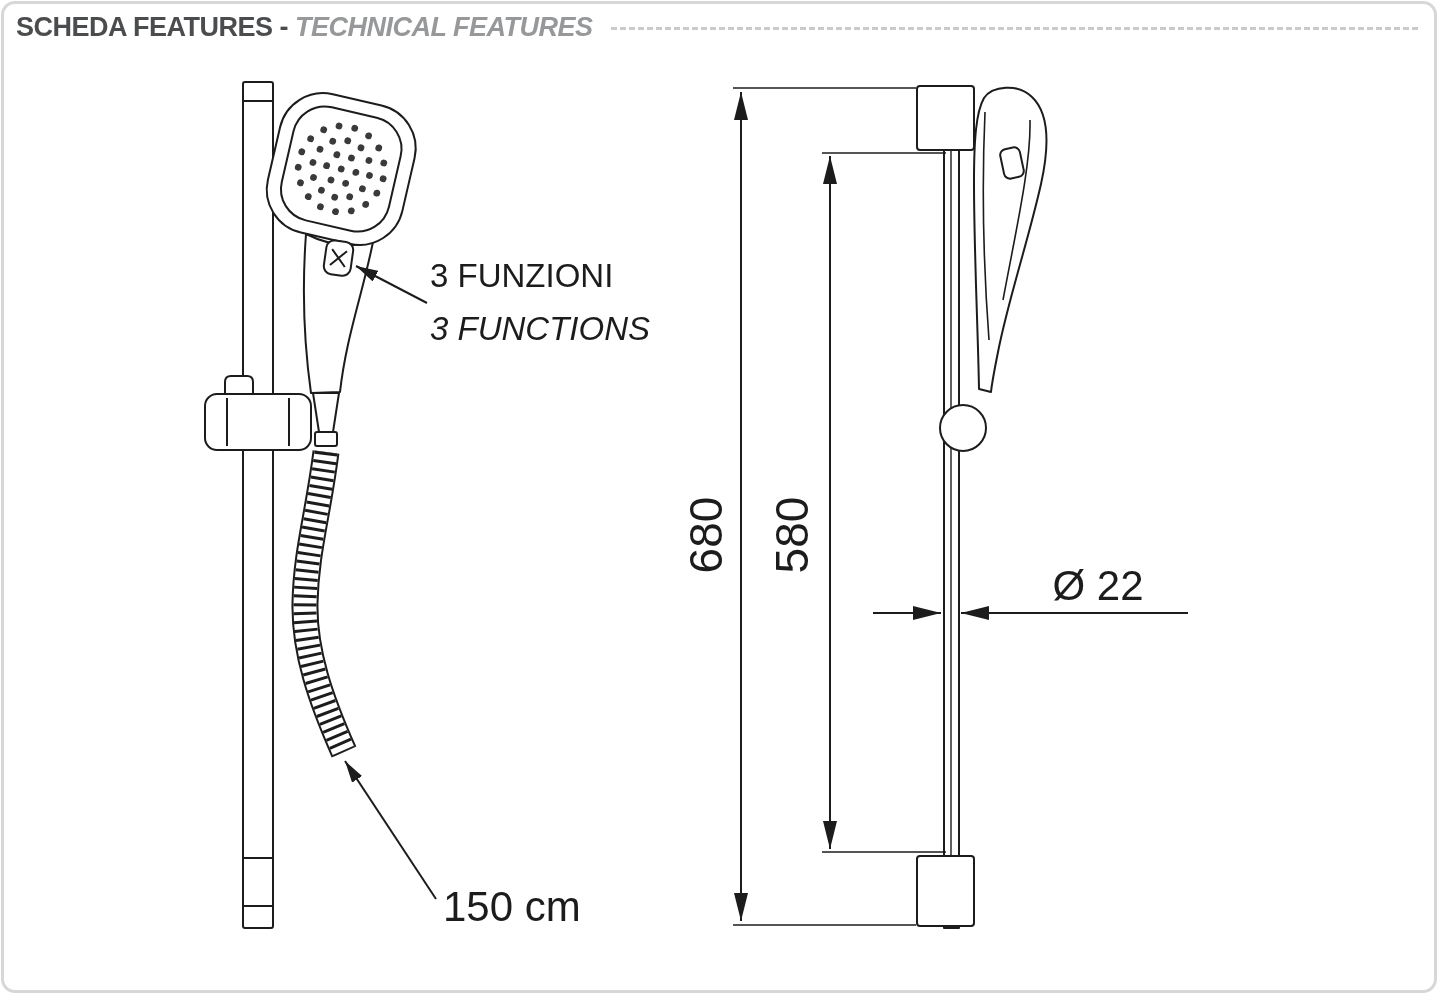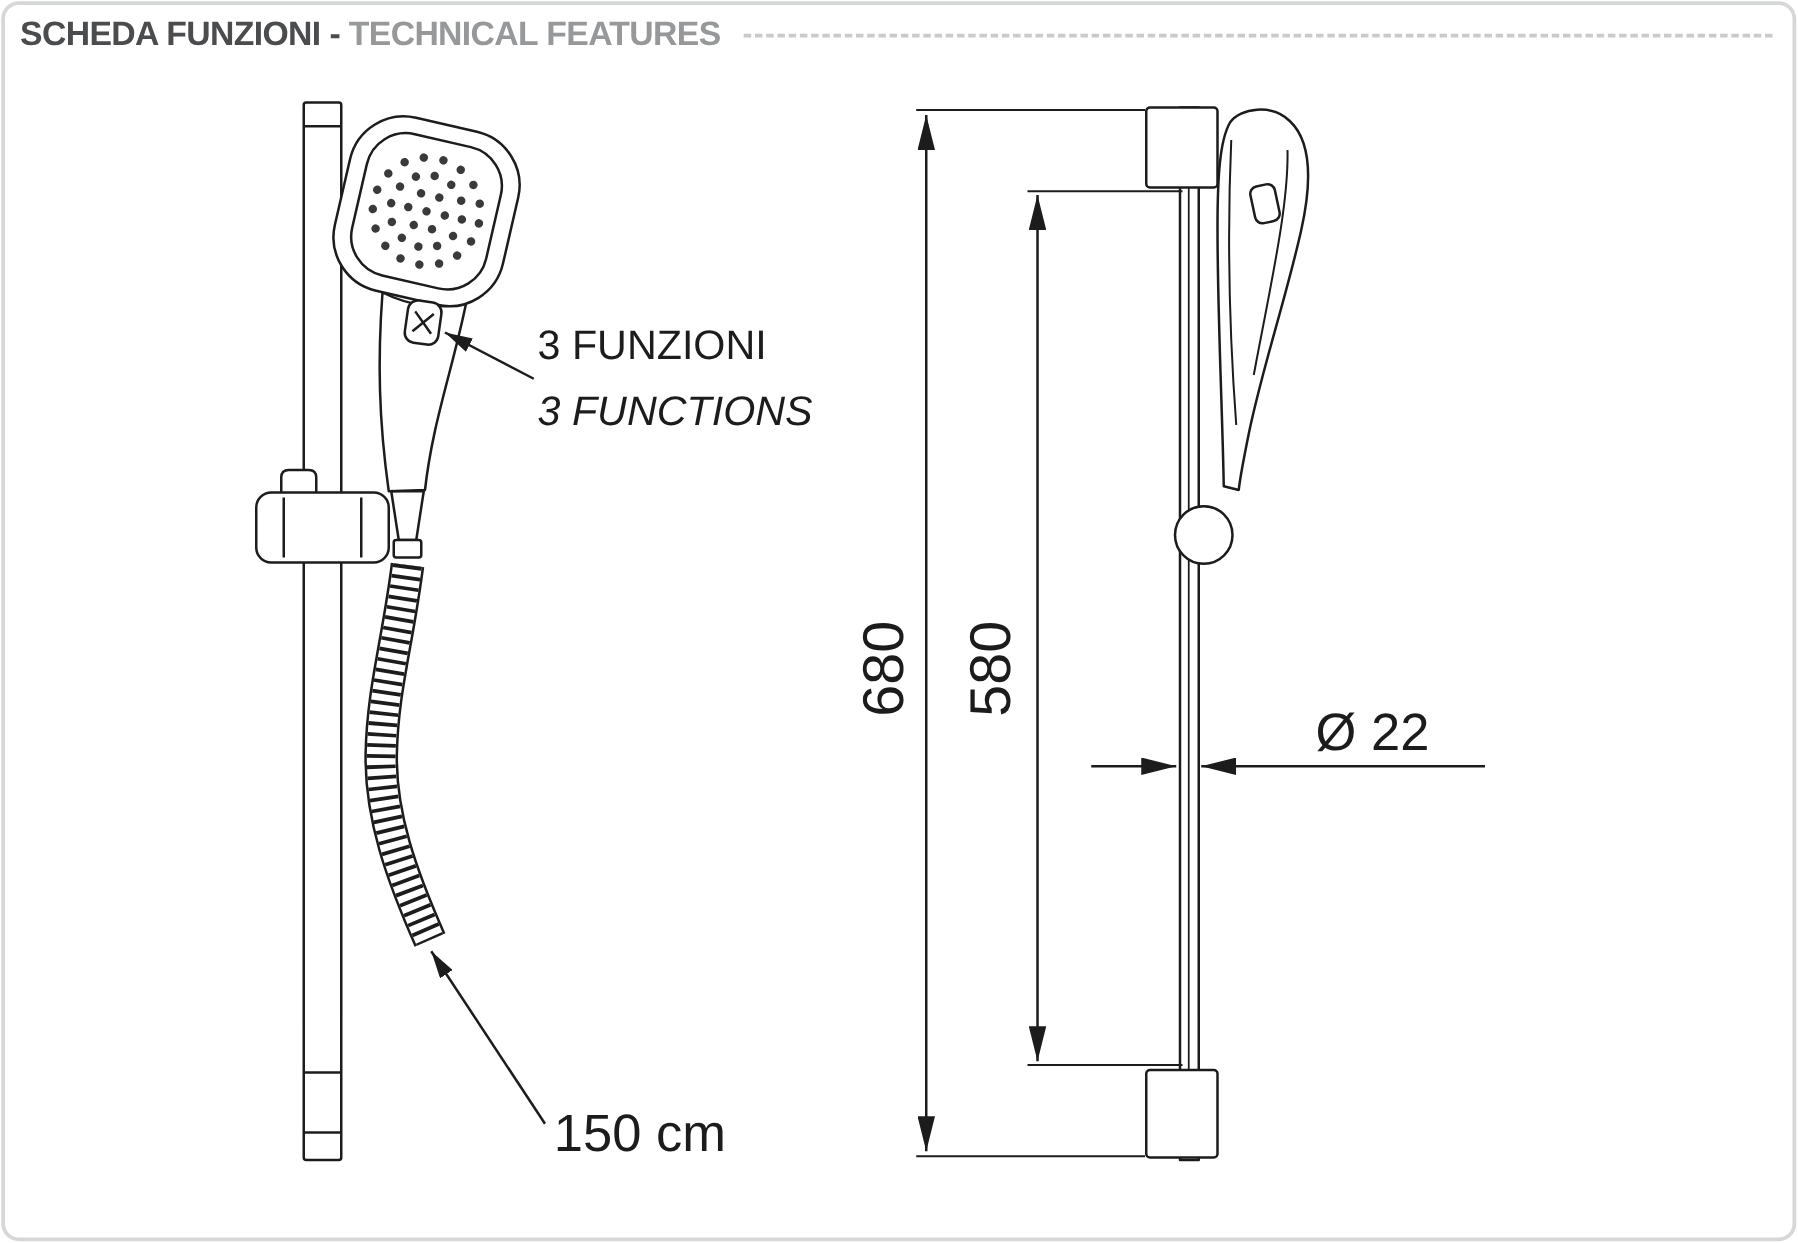--- a/index.html
+++ b/index.html
@@ -24,39 +24,39 @@
   }
   h1 {
     margin: 0;
     font-size: 27px;
     font-weight: bold;
     letter-spacing: -0.5px;
     color: #4b4c4e;
     white-space: nowrap;
   }
   .sep { margin: 0 7px 0 7px; color: #4b4c4e; }
-  .subtitle { color: #96989a; }
+  .subtitle { color: #96989a; font-style: italic; }
   .rule {
     flex: 1;
     height: 0;
     border-top: 3px dashed #c9cacb;
     margin-left: 18px;
     margin-top: 2px;
   }
   svg.drawing { position: absolute; inset: 0; z-index: 1; }
   text { fill: #1c1c1c; stroke: none; }
 </style>
 </head>
 <body>
 
 <div class="frame"></div>
 
 <header>
   <h1>
-    <span>SCHEDA FUNZIONI</span><span class="sep">-</span><span class="subtitle">TECHNICAL FEATURES</span>
+    <span>SCHEDA FEATURES</span><span class="sep">-</span><span class="subtitle">TECHNICAL FEATURES</span>
   </h1>
   <div class="rule"></div>
 </header>
 
 <svg class="drawing" viewBox="0 0 1438 994" xmlns="http://www.w3.org/2000/svg" xmlns:xlink="http://www.w3.org/1999/xlink">
   <defs>
     <marker id="arr-end" orient="auto" markerUnits="userSpaceOnUse" markerWidth="30" markerHeight="14" refX="28" refY="7">
       <path d="M0,0 L28,7 L0,14 Z" fill="#1c1c1c" stroke="none"></path>
     </marker>
     <marker id="arr-start" orient="auto-start-reverse" markerUnits="userSpaceOnUse" markerWidth="30" markerHeight="14" refX="28" refY="7">

